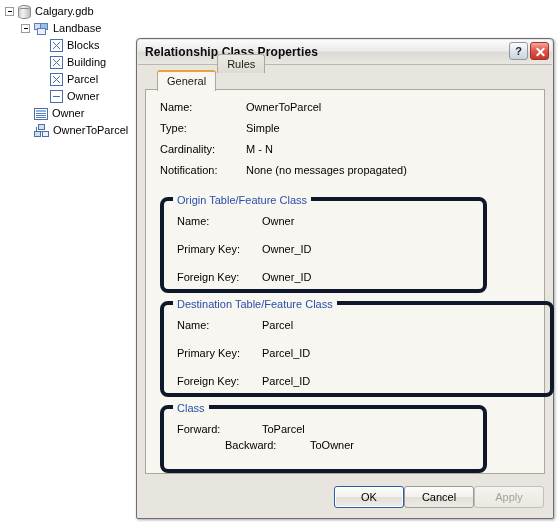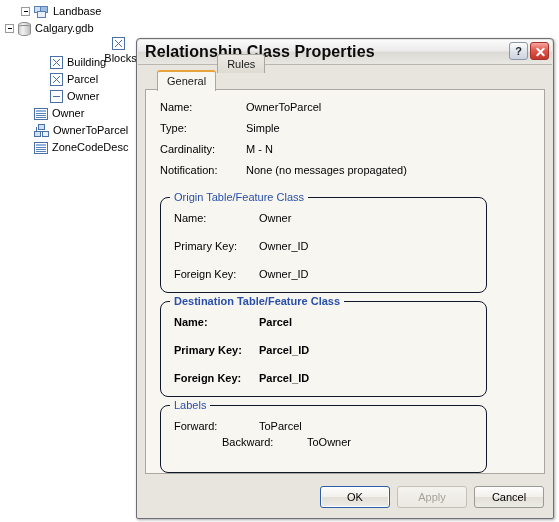--- a/index.html
+++ b/index.html
@@ -188,21 +188,21 @@
     height: 24px;
     margin: 1px;
     border-radius: 3px 3px 0 0;
     background: linear-gradient(to bottom, #fbfbfb 0%, #eceaea 45%, #dcdad4 52%, #e9e7e1 100%);
     border-bottom: 1px solid #b9b7b0;
     display: flex;
     align-items: center;
   }
   .title-text {
     font-family: "Liberation Sans", sans-serif;
-    font-size: 16px;
+    font-size: 12px;
     font-weight: bold;
     color: #0b0b0b;
     padding-left: 7px;
     letter-spacing: 0.1px;
   }
   .titlebar-buttons {
     position: absolute;
     right: 3px; top: 2px;
     display: flex;
     gap: 2px;
@@ -293,21 +293,21 @@
     font-size: 11px;
     color: #000;
     white-space: nowrap;
   }
   .field-label { width: 86px; flex: 0 0 auto; }
   .field-value { flex: 1 1 auto; }
 
   
   .groupbox {
     position: absolute;
-    border: 1px solid #0f172a;
+    border: 4px solid #0f172a;
     border-radius: 8px;
     box-sizing: border-box;
   }
   .group-legend {
     position: absolute;
     top: -7px;
     left: 9px;
     background: #f7f6f1;
     padding: 0 4px;
     font-size: 11px;
@@ -321,21 +321,20 @@
     white-space: nowrap;
   }
   .g-label { width: 85px; flex: 0 0 auto; }
 
   
   .btn-row {
     position: absolute;
     right: 9px;
     bottom: 10px;
     display: flex;
-    gap: 7px;
   }
   .btn {
     width: 70px;
     height: 22px;
     line-height: 20px;
     text-align: center;
     font-size: 11px;
     box-sizing: border-box;
     border: 1px solid #9b9b95;
     border-radius: 3px;
@@ -349,35 +348,35 @@
   .btn.disabled {
     color: #a5a39c;
     border-color: #c2c0ba;
     background: linear-gradient(to bottom, #f4f3ee, #eae8e1);
   }
 </style>
 </head>
 <body>
 
 <div id="catalog-tree">
+    <div class="tree-row" style="padding-left: 5px;">
+      <span class="expander"></span>
+      <span class="ticon icon-geodatabase"></span>
+      <span class="tree-label">Calgary.gdb</span>
+    </div>
     <div class="tree-row" style="padding-left: 21px;">
       <span class="expander"></span>
       <span class="ticon icon-featuredataset">
         <span class="sq sq1"></span>
         <span class="sq sq2"></span>
         <span class="sq sq3"></span>
       </span>
       <span class="tree-label">Landbase</span>
     </div>
-    <div class="tree-row" style="padding-left: 5px;">
-      <span class="expander"></span>
-      <span class="ticon icon-geodatabase"></span>
-      <span class="tree-label">Calgary.gdb</span>
-    </div>
-    <div class="tree-row" style="padding-left: 37px; flex-direction: column;">
+    <div class="tree-row" style="padding-left: 37px;">
       <span class="expander-spacer"></span>
       <span class="ticon icon-featureclass"></span>
       <span class="tree-label">Blocks</span>
     </div>
     <div class="tree-row" style="padding-left: 37px; text-align: right;">
       <span class="expander-spacer"></span>
       <span class="ticon icon-featureclass"></span>
       <span class="tree-label">Building</span>
     </div>
     <div class="tree-row" style="padding-left: 37px;">
@@ -399,25 +398,20 @@
       <span class="expander-spacer"></span>
       <span class="ticon icon-relationship">
         <span class="rsq r1"></span>
         <span class="rline"></span>
         <span class="rline2"></span>
         <span class="rsq r2"></span>
         <span class="rsq r3"></span>
       </span>
       <span class="tree-label">OwnerToParcel</span>
     </div>
-    <div class="tree-row" style="padding-left: 21px;">
-      <span class="expander-spacer"></span>
-      <span class="ticon icon-table"></span>
-      <span class="tree-label">ZoneCodeDesc</span>
-    </div>
   </div>
 
 <div id="dialog">
 
   <div class="titlebar">
     <span class="title-text">Relationship Class Properties</span>
     <div class="titlebar-buttons">
       <div class="tb-btn tb-help">
         <span>?</span>
       </div>
@@ -465,55 +459,55 @@
       <div class="g-row" style="left:13px; top:42px;">
         <span class="g-label">Primary Key:</span>
         <span>Owner_ID</span>
       </div>
       <div class="g-row" style="left:13px; top:70px;">
         <span class="g-label">Foreign Key:</span>
         <span>Owner_ID</span>
       </div>
     </div>
 
-    <div class="groupbox" style="left:14px; top:211px; width:327px; height:96px;font-weight:bold;">
+    <div class="groupbox" style="left:14px; top:211px; width:394px; height:96px;">
       <span class="group-legend">Destination Table/Feature Class</span>
       <div class="g-row" style="left:13px; top:14px;">
         <span class="g-label">Name:</span>
         <span>Parcel</span>
       </div>
       <div class="g-row" style="left:13px; top:42px;">
         <span class="g-label">Primary Key:</span>
         <span>Parcel_ID</span>
       </div>
       <div class="g-row" style="left:13px; top:70px;">
         <span class="g-label">Foreign Key:</span>
         <span>Parcel_ID</span>
       </div>
     </div>
 
     <div class="groupbox" style="left:14px; top:315px; width:327px; height:68px;">
-      <span class="group-legend">Labels</span>
+      <span class="group-legend">Class</span>
       <div class="g-row" style="left:13px; top:14px;">
         <span class="g-label">Forward:</span>
         <span>ToParcel</span>
       </div>
       <div class="g-row" style="left:13px; top:30px;padding-left:48px;">
         <span class="g-label">Backward:</span>
         <span>ToOwner</span>
       </div>
     </div>
 
   </div>
 
   <div class="btn-row">
     <div class="btn default">
       <span>OK</span>
     </div>
+    <div class="btn">
+      <span>Cancel</span>
+    </div>
     <div class="btn disabled">
       <span>Apply</span>
     </div>
-    <div class="btn">
-      <span>Cancel</span>
-    </div>
   </div>
 
 </div>
 
 </body></html>

